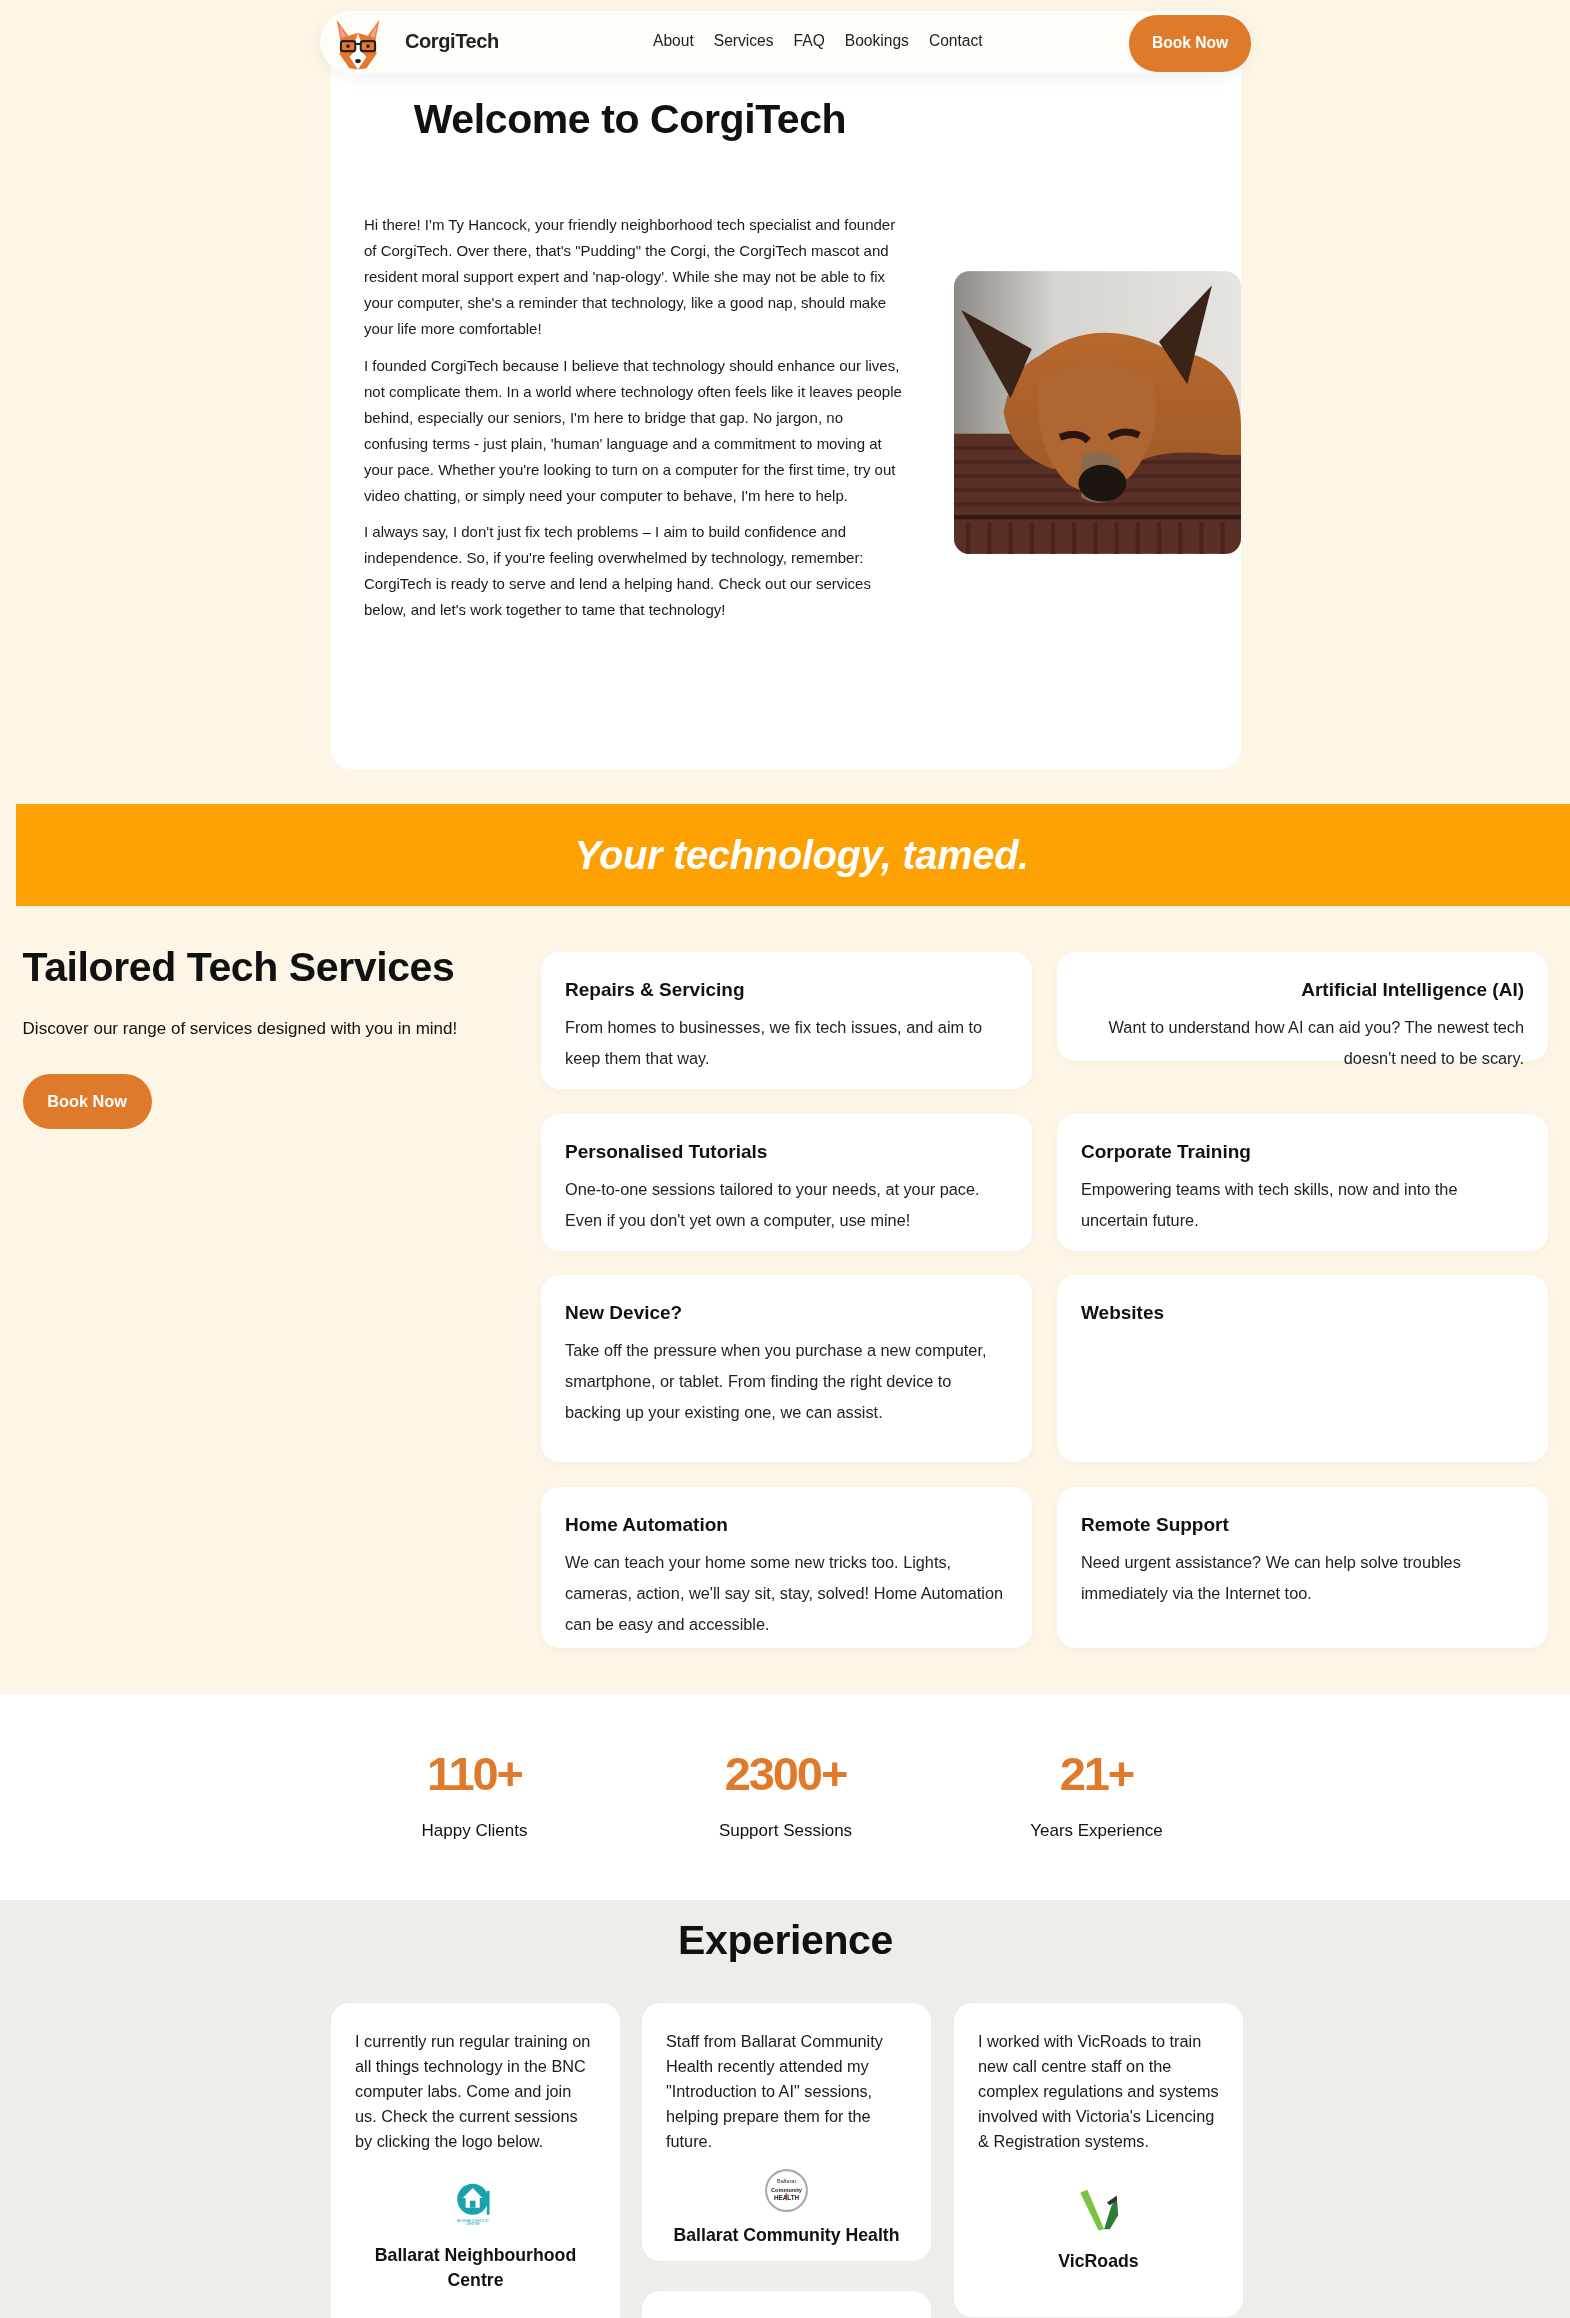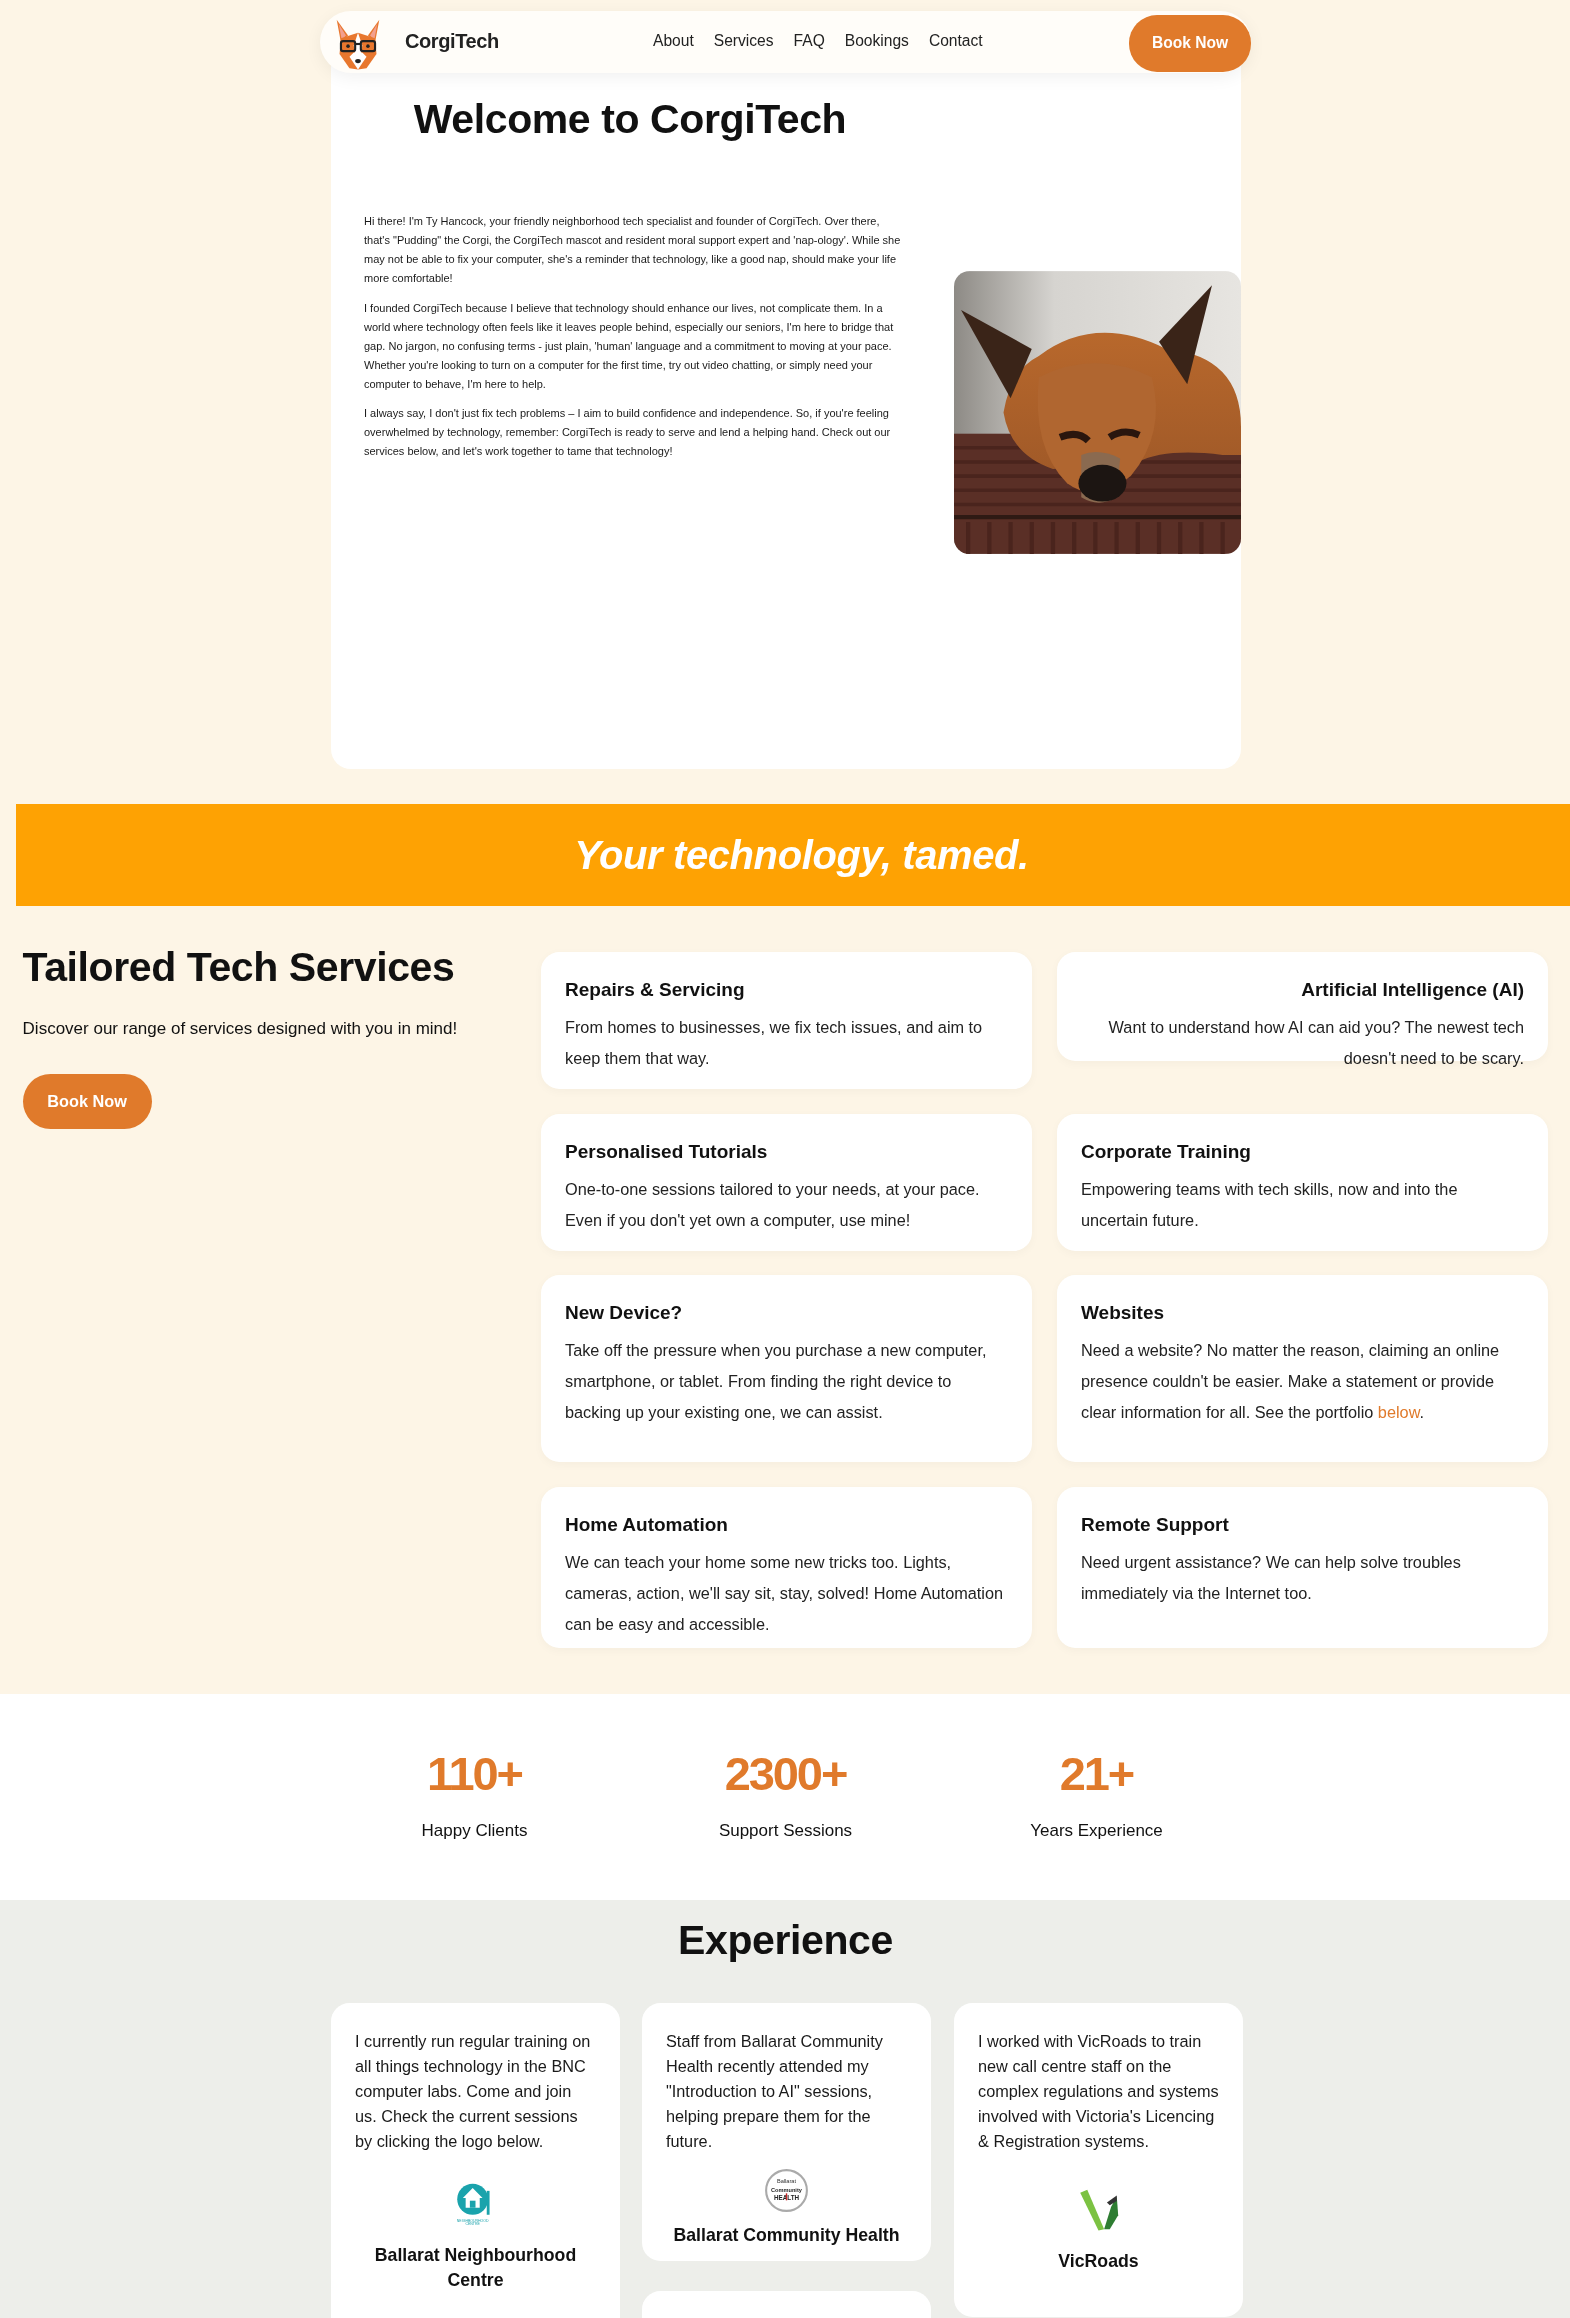--- a/index.html
+++ b/index.html
@@ -33,21 +33,21 @@
   
   .hero {
     position: absolute; left: 331px; top: 42px; width: 910px; height: 727px;
     background: #fff; border-radius: 20px;
   }
   .hero-title {
     position: absolute; left: 0; top: 55px; width: 598px; text-align: center;
     font-size: 41px; font-weight: bold; line-height: 45px; color: #111; letter-spacing: -0.4px;
   }
   .hero-text { position: absolute; left: 33px; top: 170px; width: 538px; }
-  .hero-text p { font-size: 11px; line-height: 19px; color: #1a1a1a; margin-bottom: 10.6px; }
+  .hero-text p { font-size: 15px; line-height: 26px; color: #1a1a1a; margin-bottom: 10.6px; }
   .hero-photo {
     position: absolute; left: 623px; top: 229px; width: 287px; height: 283px;
     border-radius: 15.6px; overflow: hidden;
   }
 
   
   .banner {
     position: absolute; left: 0; top: 804px; width: 1571px; height: 102px;
     background: #fea203; display: flex; align-items: center; justify-content: center; margin-left: 16px;
   }
@@ -196,21 +196,20 @@
 <div class="svc-card" style="left:1057px; top:1114px; height:137px;">
   <h3>Corporate Training</h3>
   <p>Empowering teams with tech skills, now and into the uncertain future.</p>
 </div>
 <div class="svc-card" style="left:541px; top:1275px; height:187px;">
   <h3>New Device?</h3>
   <p>Take off the pressure when you purchase a new computer, smartphone, or tablet. From finding the right device to backing up your existing one, we can assist.</p>
 </div>
 <div class="svc-card" style="left:1057px; top:1275px; height:187px;">
   <h3>Websites</h3>
-  <p><span>Need a website? No matter the reason, claiming an online presence couldn't be easier. Make a statement or provide clear information for all. See the portfolio </span><a>below</a><span>.</span></p>
 </div>
 <div class="svc-card" style="left:541px; top:1487px; height:161px;">
   <h3>Home Automation</h3>
   <p>We can teach your home some new tricks too. Lights, cameras, action, we'll say sit, stay, solved! Home Automation can be easy and accessible.</p>
 </div>
 <div class="svc-card" style="left:1057px; top:1487px; height:161px;">
   <h3>Remote Support</h3>
   <p>Need urgent assistance? We can help solve troubles immediately via the Internet too.</p>
 </div>
 

